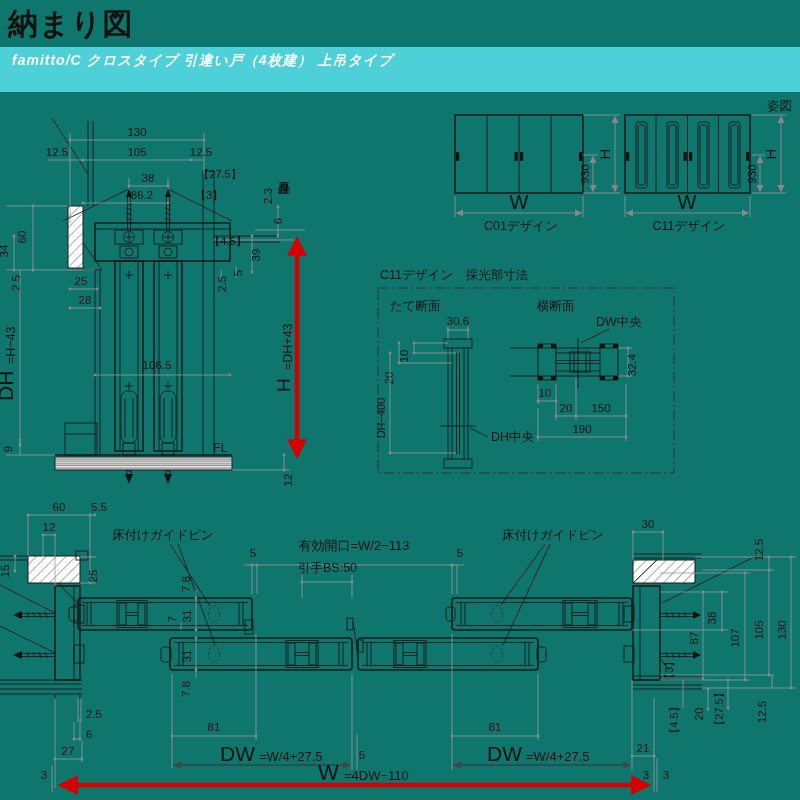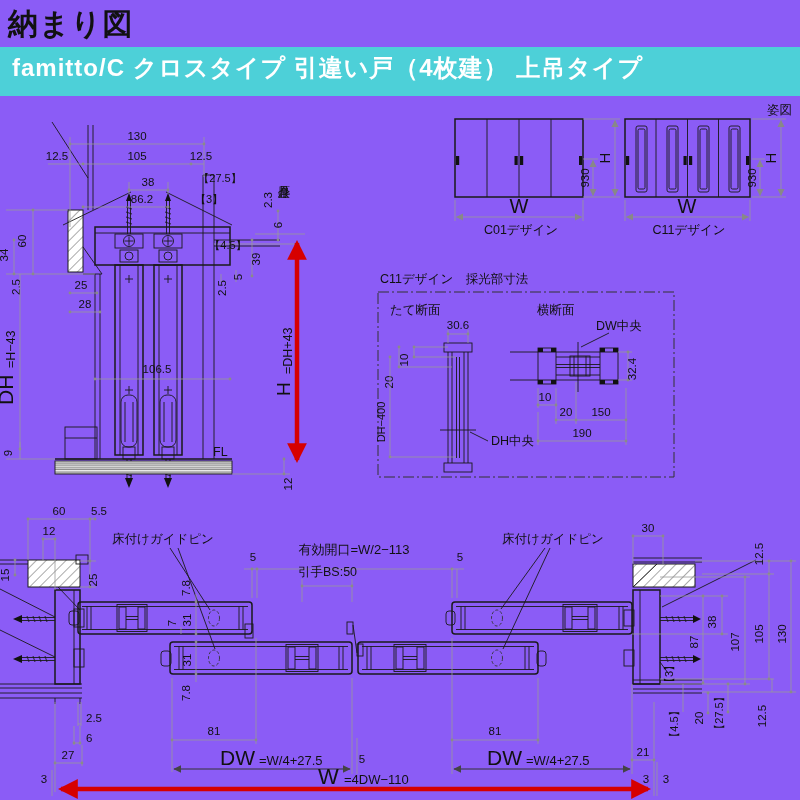--- a/index.html
+++ b/index.html
@@ -1,18 +1,18 @@
 <!DOCTYPE html>
 <html><head>
 <meta charset="utf-8">
 <style>
   html,body{margin:0;padding:0;background:#fff;width:800px;font-family:"Liberation Sans",sans-serif;}
-  .page{width:800px;height:800px;background:#8b5cf6;overflow:hidden;}
+  .page{width:800px;height:800px;background:#0f766e;overflow:hidden;}
   .title{font-size:30px;font-weight:bold;color:#111;padding:4px 8px 2px 8px;letter-spacing:1px;}
-  .banner{background:#4dd0d8;color:#fff;font-size:24px;font-weight:bold;padding:5px 12px 12px 12px;letter-spacing:1px;}
+  .banner{background:#4dd0d8;color:#fff;font-size:14px;font-weight:bold;padding:5px 12px 22px 12px;letter-spacing:1px;font-style:italic;}
   svg{display:block;}
   
   .ln{stroke:#1a1a1a;stroke-width:1.5;fill:none;}
   .lt{stroke:#1a1a1a;stroke-width:0.9;fill:none;}
   
   .dm{stroke:#999;stroke-width:0.8;fill:none;}
   .dma{stroke:#333;stroke-width:1;fill:none;}
   .dd{fill:#8a8a8a;stroke:none;}
   .blk{fill:#111;stroke:none;}
   .red{stroke:#d60000;stroke-width:4.5;fill:none;}

